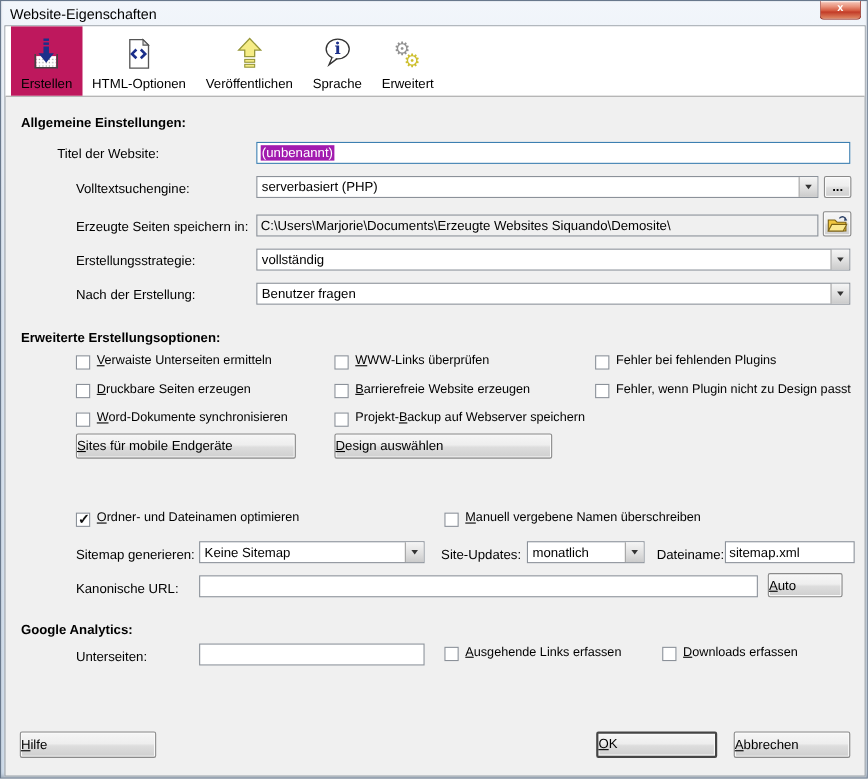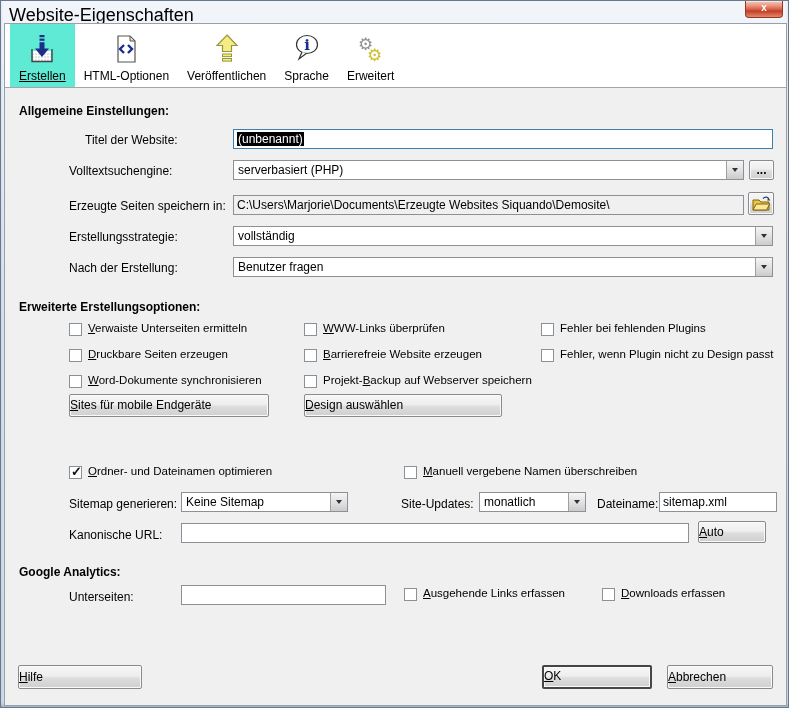--- a/index.html
+++ b/index.html
@@ -6,53 +6,53 @@
   html,body { background:#ffffff; }
   body { font-family:"Liberation Sans", sans-serif; }
 
   .window {
     position:relative; width:789px; height:708px;
     border:1px solid #68788c;
     background:linear-gradient(#f2f6fb, #dae4f0 40%, #cfdcea);
     overflow:hidden;
     box-shadow: inset 0 -3px 4px -2px rgba(60,70,90,.45);
   }
-  .title-text { position:absolute; left:8px; top:4px; font-size:18px; color:#000; white-space:nowrap; }
+  .title-text { position:absolute; left:8px; top:4px; font-size:13px; color:#000; white-space:nowrap; }
   .close-btn {
     position:absolute; left:744px; top:0; width:38px; height:17px;
     border:1px solid #98352a; border-top:none; border-radius:0 0 4px 4px;
     background:linear-gradient(#f6cabe, #e9947e 30%, #d4593f 55%, #c23b27 62%, #e08a66 100%);
     color:#fff; font-size:10px; font-weight:bold; text-align:center; line-height:14px;
     box-shadow: inset 0 1px 0 rgba(255,255,255,.55); cursor:default;
   }
   .client {
     position:absolute; left:3px; top:22px; width:783px; height:683px;
     background:#f0f0f0; border:1px solid #98a0a8;
   }
   .toolbar {
     position:absolute; left:4px; top:23px; width:781px; height:64px;
     background:#ffffff; border-bottom:1px solid #a5a5a5;
     display:flex; align-items:stretch; padding-left:5px;
   }
   .tb-item { display:flex; flex-direction:column; align-items:center; justify-content:flex-end;
     padding:3px 9px 4px; cursor:default; }
-  .tb-item[data-selected="true"] { background:#5eead4;text-decoration:underline; }
+  .tb-item[data-selected="true"] { background:#be185d; }
   .tb-icon { height:38px; display:flex; align-items:center; justify-content:center; }
   .tb-label { font-size:12px; margin-top:1px; white-space:nowrap; }
 
   .sect { position:absolute; font-weight:bold; font-size:12px; white-space:nowrap; }
   .lbl  { position:absolute; font-size:12px; white-space:nowrap; }
 
   .tbox {
     position:absolute; height:20px; background:#fff; border:1px solid #8b9199;
     font-size:12px; line-height:18px; padding:0 3px; white-space:nowrap; overflow:hidden;
   }
   .tbox.focus { border-color:#3c7fb1; }
   .tbox.readonly { background:#f0f0f0; }
-  .selection { background:#000000; color:#fff; padding:0 1px; }
+  .selection { background:#a21caf; color:#fff; padding:0 1px; }
 
   .combo { position:absolute; height:20px; background:#fff; border:1px solid #8b9199; }
   .combo-text { position:absolute; left:4px; top:1px; font-size:12px; line-height:16px; white-space:nowrap; }
   .combo-btn { position:absolute; right:0; top:0; width:17px; height:18px;
     background:linear-gradient(#f5f5f5,#dedede 60%,#cbcbcb); border-left:1px solid #a0a0a0;
     display:flex; align-items:center; justify-content:center; }
   .arrow-down { width:0; height:0; border-left:3.5px solid transparent; border-right:3.5px solid transparent; border-top:4px solid #333; }
 
   .btn {
     position:absolute; border:1px solid #8a8a8a; border-radius:2px;
@@ -142,21 +142,21 @@
           <text x="3" y="18" font-family="DejaVu Sans, sans-serif" font-size="17" fill="#929292">⚙</text>
           <text x="12" y="29" font-family="DejaVu Sans, sans-serif" font-size="17" fill="#cdbf2e">⚙</text>
         </svg>
       </span>
       <span class="tb-label">Erweitert</span>
     </div>
   </div>
 
   <div class="sect" style="left:18px; top:103px;">Allgemeine Einstellungen:</div>
 
-  <div class="lbl" style="left:84px; top:132px;">Titel der Website:</div>
+  <div class="lbl" style="left:51px; top:132px;">Titel der Website:</div>
   <div class="tbox focus" style="left:232px; top:128px; width:540px;"><span class="selection">(unbenannt)</span></div>
 
   <div class="lbl" style="left:68px; top:163px;">Volltextsuchengine:</div>
   <div class="combo" style="left:232px; top:159px; width:511px;">
     <span class="combo-text">serverbasiert (PHP)</span>
     <span class="combo-btn">
         <span class="arrow-down"></span>
       </span>
   </div>
   <div class="sq-btn" style="left:748px; top:159px; width:25px; height:20px;">...</div>
@@ -232,21 +232,21 @@
   <div class="cb" style="left:68px; top:464px;" data-checked="true">
       <span class="cb-box"></span>
       <span><u>O</u>rdner- und Dateinamen optimieren</span>
     </div>
   <div class="cb" style="left:403px; top:464px;" data-checked="false">
       <span class="cb-box"></span>
       <span><u>M</u>anuell vergebene Namen überschreiben</span>
     </div>
 
   <div class="lbl" style="left:68px; top:496px;">Sitemap generieren:</div>
-  <div class="combo" style="left:180px; top:491px; width:167px;">
+  <div class="combo" style="left:180px; top:491px; width:205px;">
     <span class="combo-text">Keine Sitemap</span>
     <span class="combo-btn">
         <span class="arrow-down"></span>
       </span>
   </div>
   <div class="lbl" style="left:400px; top:496px;">Site-Updates:</div>
   <div class="combo" style="left:478px; top:491px; width:107px;">
     <span class="combo-text">monatlich</span>
     <span class="combo-btn">
         <span class="arrow-down"></span>

